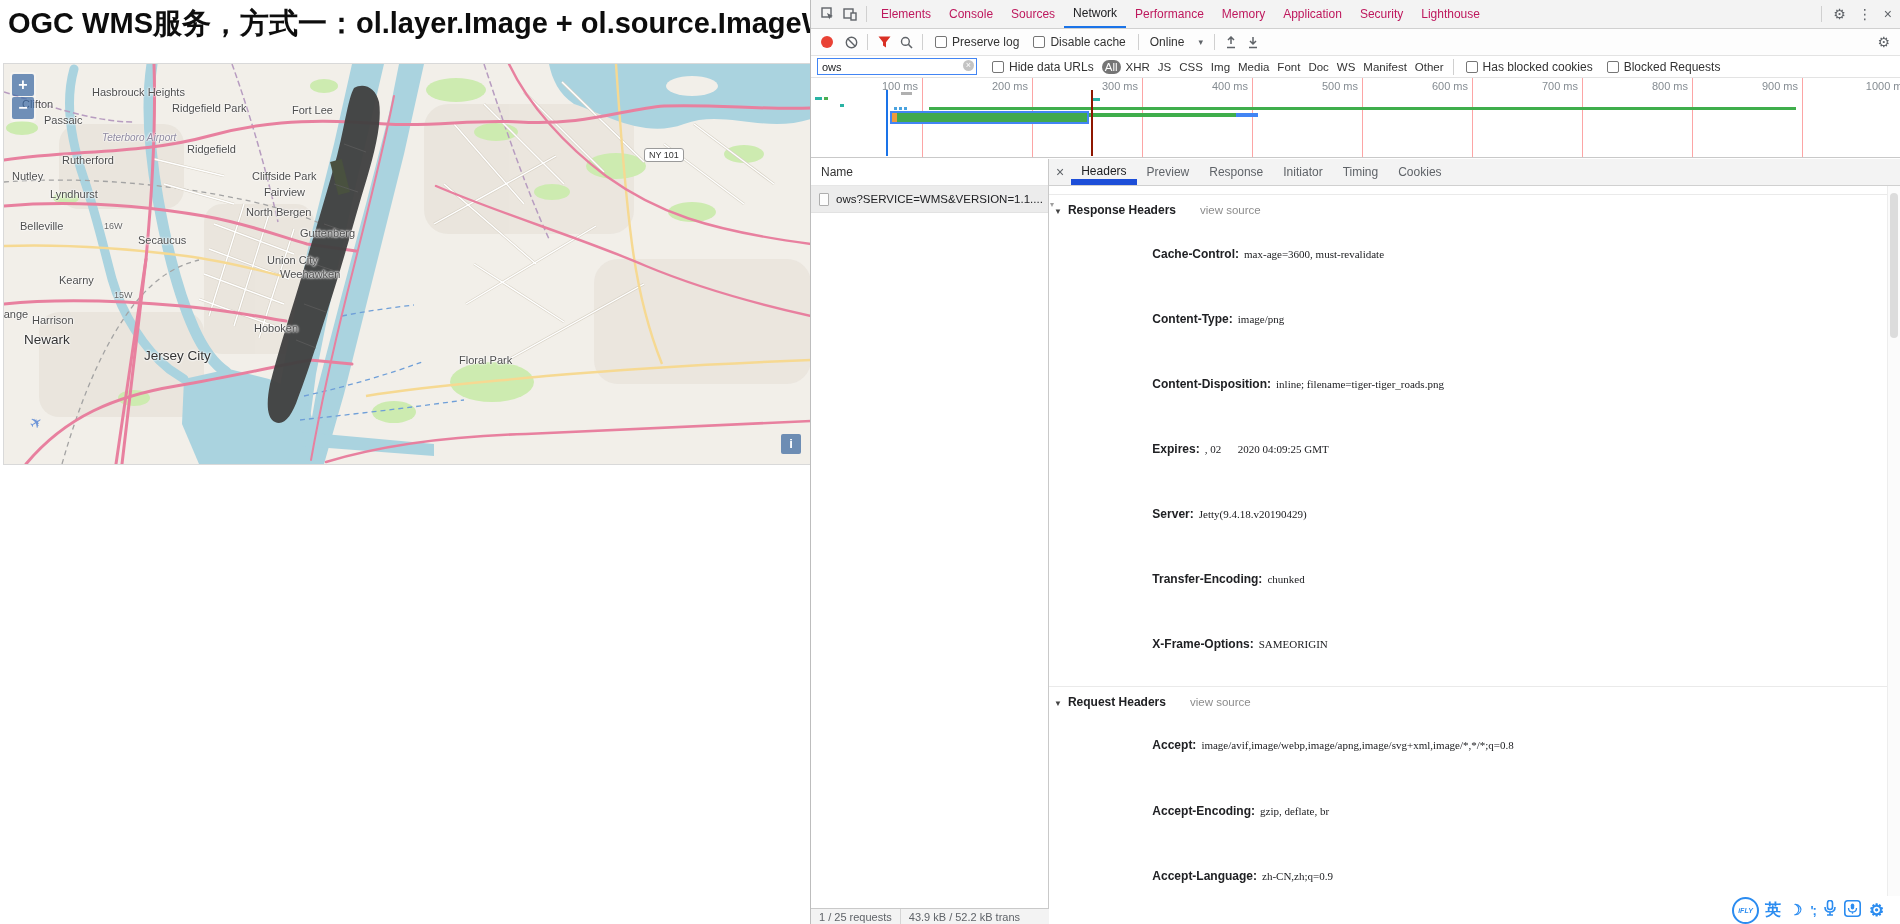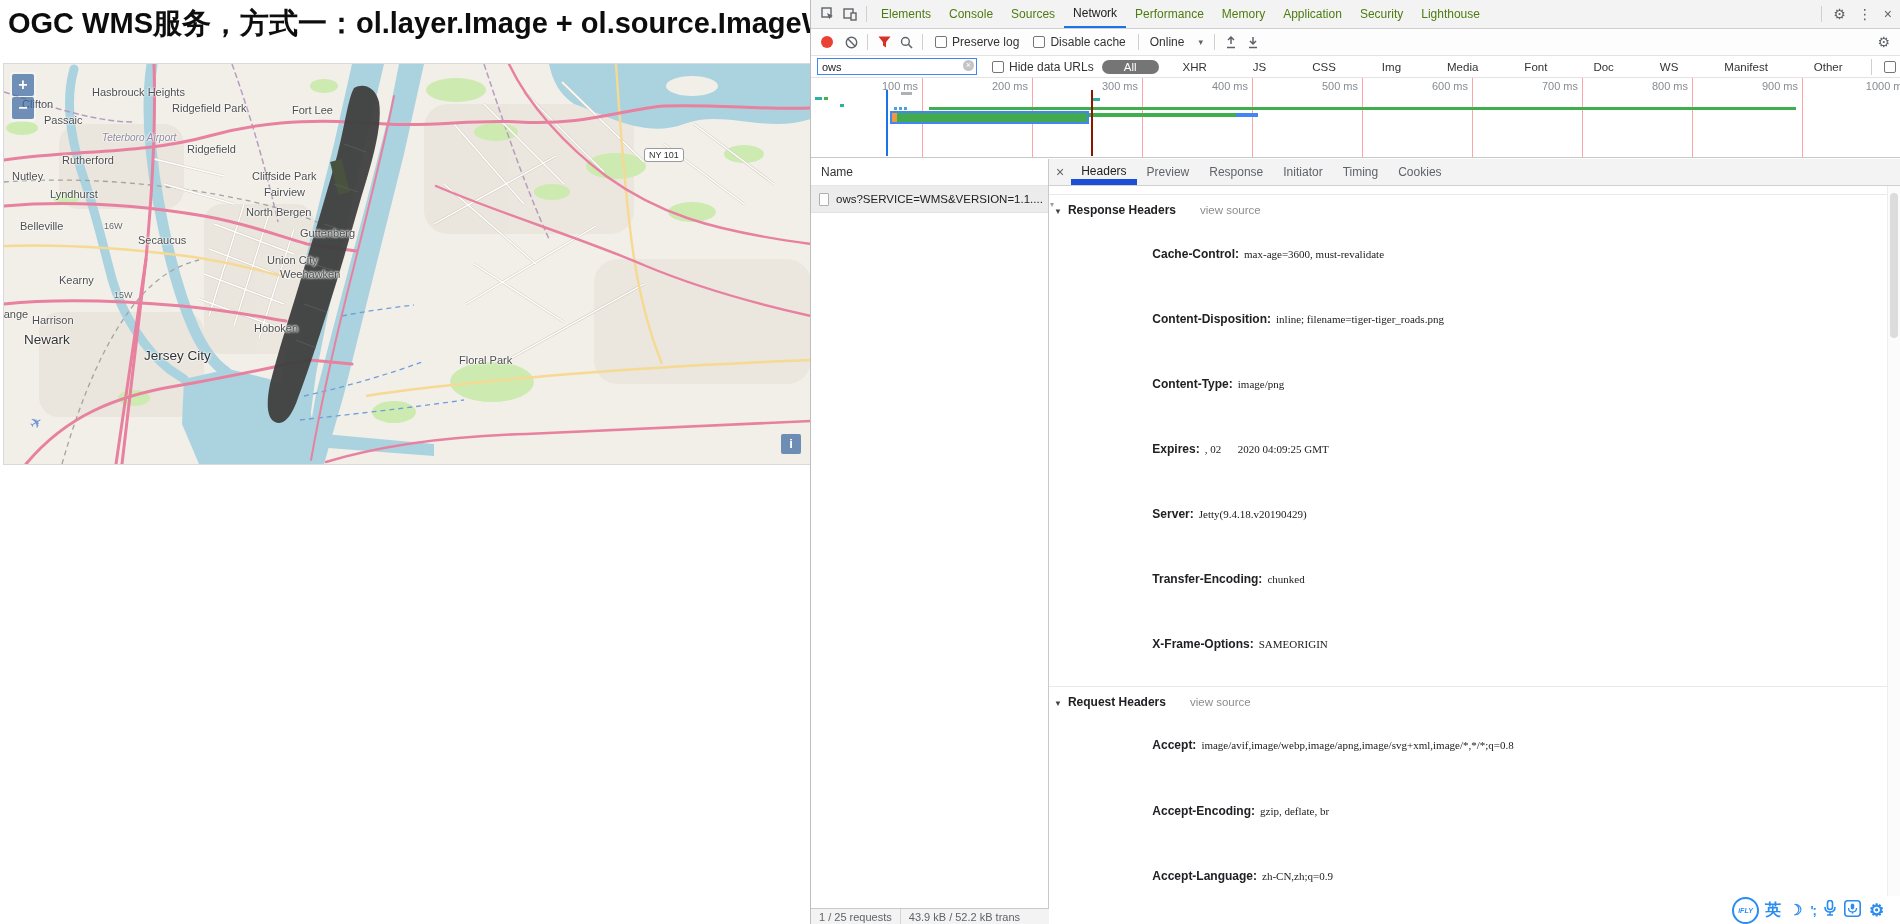--- a/index.html
+++ b/index.html
@@ -20,39 +20,39 @@
   .plane-icon{position:absolute;left:26px;top:350px;color:#6f96d8;font-size:15px;transform:rotate(-32deg);}
 
   
   .dt{position:absolute;left:810px;top:0;width:1090px;height:924px;background:#fff;border-left:1px solid #bdbdbd;font-size:12px;color:#333;box-sizing:border-box;}
   .dt *{box-sizing:border-box;}
 
   .tabbar{height:29px;background:#f3f3f3;border-bottom:1px solid #d0d0d0;display:flex;align-items:center;padding-left:6px;}
   .tb-icon{width:22px;height:22px;display:flex;align-items:center;justify-content:center;color:#5f6368;}
   .v-sep{width:1px;height:16px;background:#d0d0d0;margin:0 5px;flex:none;}
   .tab-list{display:flex;height:100%;}
-  .tab{padding:0 9px;line-height:28px;height:100%;color:#4d7c0f;white-space:nowrap;cursor:pointer;}
+  .tab{padding:0 9px;line-height:28px;height:100%;color:#be185d;white-space:nowrap;cursor:pointer;}
   .tab.tab-on{color:#202124;border-bottom:2px solid #1a73e8;line-height:26px;}
   .tabbar-right{margin-left:auto;display:flex;align-items:center;padding-right:2px;}
   .glyph-btn{color:#5f6368;font-size:14px;padding:0 6px;cursor:pointer;}
 
   .toolbar{height:27px;border-bottom:1px solid #e3e3e3;display:flex;align-items:center;background:#fdfdfd;padding-left:8px;}
   .rec-dot{width:12px;height:12px;border-radius:50%;background:#e94235;margin:0 7px 0 2px;cursor:pointer;}
   .cb{display:flex;align-items:center;margin:0 7px;white-space:nowrap;cursor:pointer;}
   .cb .box{width:12px;height:12px;border:1px solid #767676;border-radius:2px;background:#fff;margin-right:5px;flex:none;}
   .dropdown{display:flex;align-items:center;margin:0 6px;cursor:pointer;white-space:nowrap;}
   .dropdown .arr{font-size:9px;margin-left:14px;color:#5f6368;}
   .toolbar-right{margin-left:auto;padding-right:4px;}
 
   .filterrow{height:22px;border-bottom:1px solid #e3e3e3;display:flex;align-items:center;padding-left:6px;background:#fff;}
   .filter-wrap{position:relative;margin-right:8px;}
   .filter-input{width:160px;height:17px;border:1px solid #4285f4;font-size:11px;font-family:"Liberation Sans",sans-serif;padding:0 16px 0 4px;outline:none;color:#202124;}
   .filter-clear{position:absolute;right:3px;top:2px;width:11px;height:11px;border-radius:50%;background:#c4c4c4;color:#fff;font-size:9px;line-height:11px;text-align:center;cursor:pointer;}
   .pill-list{display:flex;align-items:center;}
-  .pill{padding:1px 22px;margin:0 1px;border-radius:9px;font-size:11.5px;color:#333;white-space:nowrap;cursor:pointer;}
+  .pill{padding:1px 3px;margin:0 1px;border-radius:9px;font-size:11.5px;color:#333;white-space:nowrap;cursor:pointer;}
   .pill.pill-on{background:#757575;color:#fff;}
 
   .overview{position:relative;height:80px;border-bottom:1px solid #c9c9c9;overflow:hidden;background:#fff;cursor:col-resize;}
   .tickrow{position:absolute;left:2px;top:0;height:80px;display:flex;}
   .tick{width:110px;height:100%;border-right:1px solid #fca5a5;font-size:11px;color:#858c92;text-align:right;padding:2px 4px 0 0;flex:none;}
   .ovbar{position:absolute;}
   .ev-line{position:absolute;top:12px;height:66px;width:2px;}
 
   .main{position:absolute;top:159px;left:0;right:0;bottom:0;display:flex;}
   .name-panel{width:238px;border-right:1px solid #c9c9c9;margin-bottom:16px;background:#fff;flex:none;}
@@ -459,25 +459,25 @@
                     
                   <span class="s-link">view source</span></span>
                 </div>
                 <div>
 
                     <div class="kv">
                       <span class="kname">Cache-Control:</span><span class="kval">max-age=3600, must-revalidate</span>
                     </div>
 
                     <div class="kv">
+                      <span class="kname">Content-Type:</span><span class="kval">image/png</span>
+                    </div>
+
+                    <div class="kv">
                       <span class="kname">Content-Disposition:</span><span class="kval">inline; filename=tiger-tiger_roads.png</span>
-                    </div>
-
-                    <div class="kv">
-                      <span class="kname">Content-Type:</span><span class="kval">image/png</span>
                     </div>
 
                     <div class="kv">
                       <span class="kname">Expires:</span><span class="kval">, 02      2020 04:09:25 GMT</span>
                     </div>
 
                     <div class="kv">
                       <span class="kname">Server:</span><span class="kval">Jetty(9.4.18.v20190429)</span>
                     </div>
 

